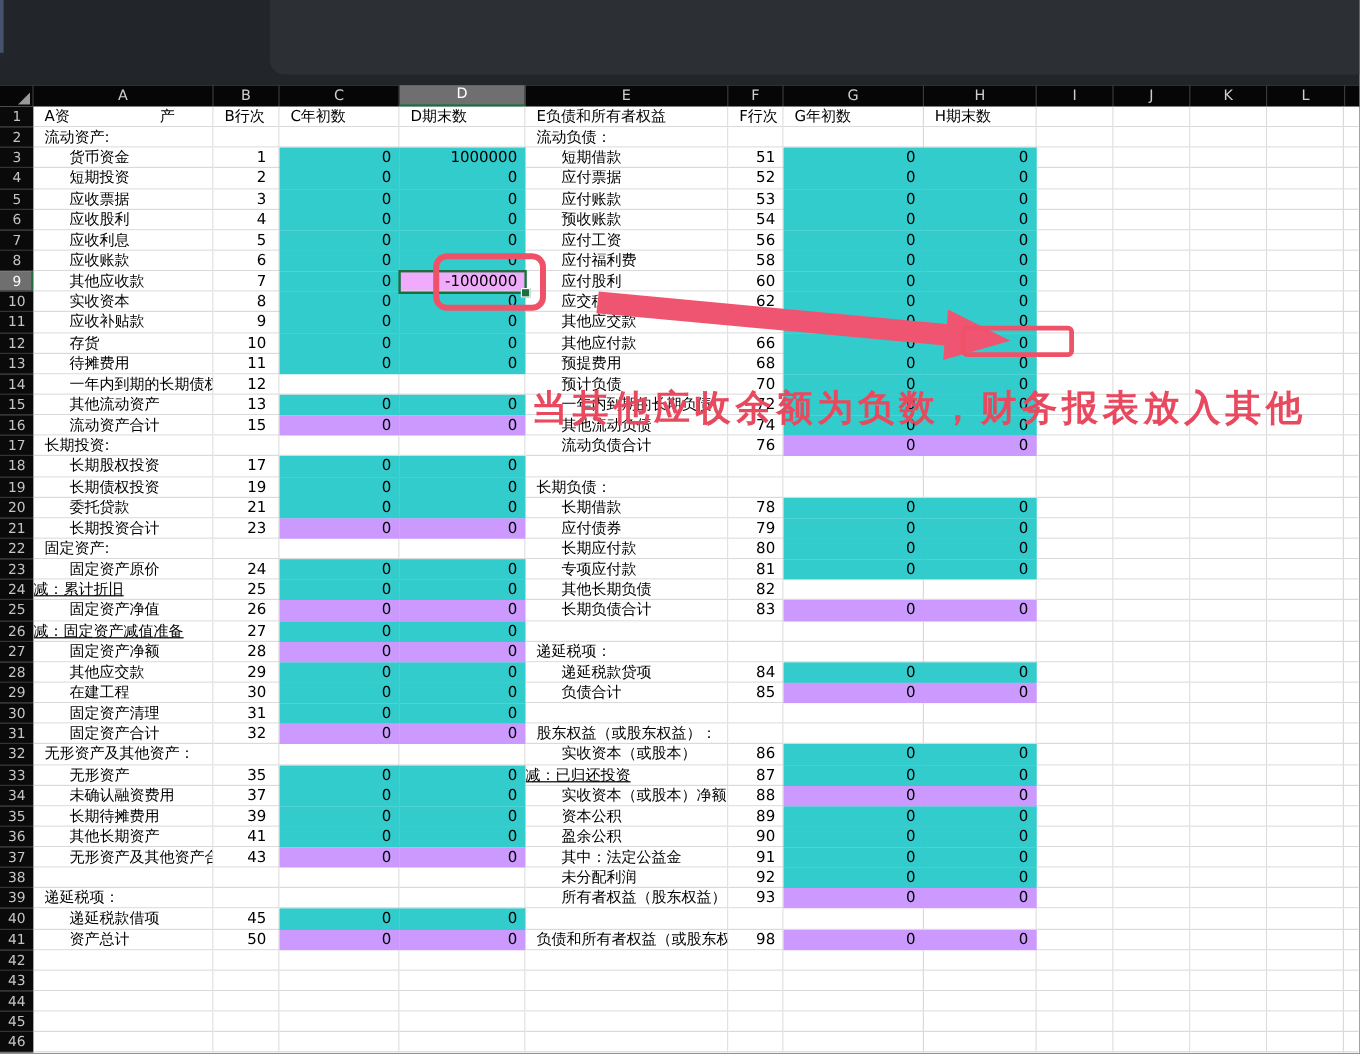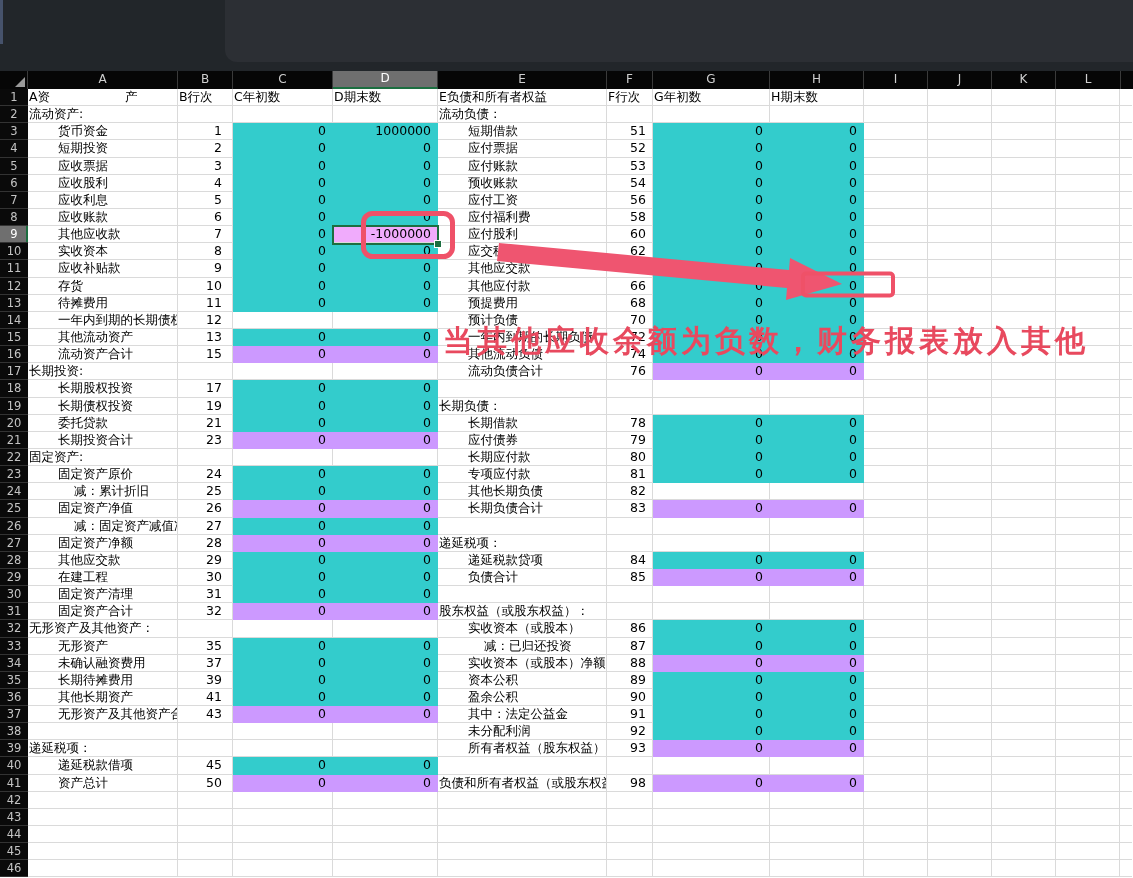--- a/index.html
+++ b/index.html
@@ -28,23 +28,23 @@
         border-bottom:1px solid #dadada;font-size:12.5px;line-height:16px;color:#000;
         overflow:hidden;white-space:nowrap;}
   .gut{box-sizing:border-box;flex:none;width:28px;background:#0a0a0a;color:#c4c4c4;font-size:11.5px;
        line-height:16px;text-align:center;border-bottom:1px solid #333;}
   .gsel{background:#6f6f6f;color:#fff;box-shadow:inset -2px 0 0 #1c6e40;}
   .ca{width:150px}.cb{width:55px}.cc{width:100px}.cd{width:105px}.ce{width:169px}.cf{width:46px}
   .cg{width:117px}.ch{width:94px}.cx{width:64px}.cy{width:12px;border-right:none}
   .num{text-align:right;padding-right:6px;}
   .cb.num{padding-right:10px;}
   .lbl{text-align:left;}
-  .i0{padding-left:1px;}
+  .i0{padding-left:9px;}
   .i1{padding-left:30px;}
-  .i2{padding-left:46px;}
+  .i2{text-decoration:underline;}
   .t{background:#33cccc;border-color:#33cccc;}
   .p{background:#cc99ff;border-color:#cc99ff;}
   .selcell{background:#f0abfc;border-color:#dadada;}
   
   .selbox{position:absolute;left:332px;top:225px;width:107px;height:20px;border:2px solid #1c6e40;
           box-sizing:border-box;pointer-events:none;}
   .selhandle{position:absolute;left:434px;top:240px;width:6px;height:6px;background:#1c6e40;
              border:1px solid #fff;box-sizing:content-box;pointer-events:none;}
   
   .anno-svg{position:absolute;left:0;top:0;width:1133px;height:878px;pointer-events:none;}

